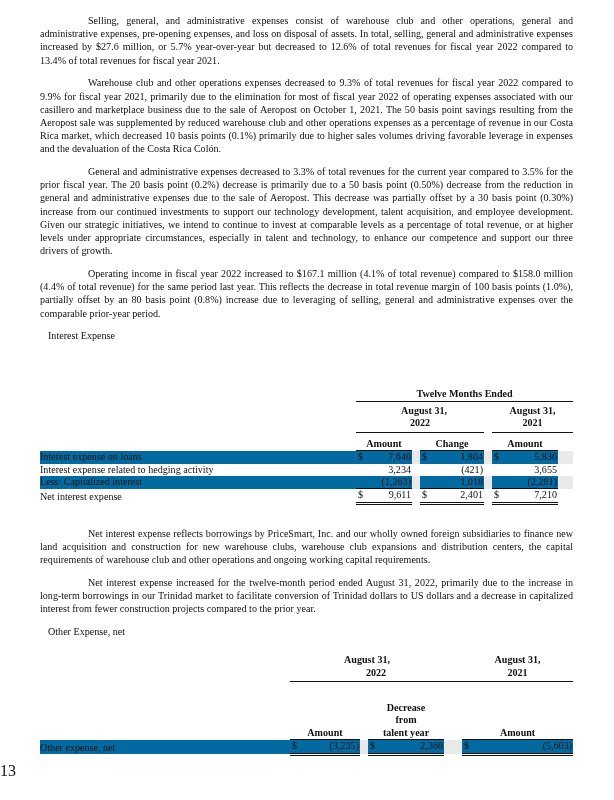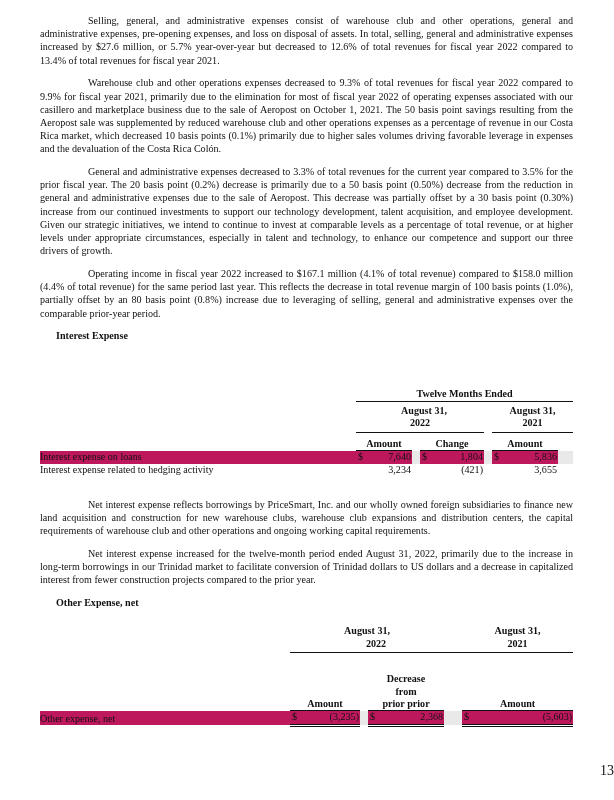--- a/index.html
+++ b/index.html
@@ -3,36 +3,36 @@
 <meta charset="utf-8">
 <style>
   html, body { margin: 0; padding: 0; background: #ffffff; }
   body {
     width: 614px; height: 800px; position: relative; overflow: hidden;
     font-family: "Liberation Serif", "DejaVu Serif", serif;
     font-size: 10.1px; line-height: 13.2px; color: #111;
   }
   .page { position: absolute; left: 40px; top: 14px; width: 533px; }
   p.para { margin: 0 0 9.5px 0; text-align: justify; text-indent: 48px; }
-  h3.section { margin: 0 0 13px 16px; font-size: 10.1px; font-weight: bold; }
+  h3.section { margin: 0 0 13px 8px; font-size: 10.1px; font-weight: normal; }
 
   
   table.fin { border-collapse: collapse; width: 533px; table-layout: fixed; }
   table.fin td, table.fin th { padding: 0; font-size: 10.1px; line-height: 12.4px; vertical-align: bottom; }
   table.fin th { font-weight: bold; text-align: center; }
   .hdr-line { border-bottom: 1.6px solid #111; }
-  .shade td { background: #be185d; }
+  .shade td { background: #0369a1; }
   .shade td.gap, .shade td.gap2 { background: #e9e9e9; }
   td.lbl { text-align: left; white-space: nowrap; }
   td.cur { text-align: left; padding-left: 2px !important; }
   td.num { text-align: right; padding-right: 1px !important; white-space: nowrap; }
   .ul-single td.cur, .ul-single td.num { border-bottom: 1px solid #111; }
   .ul-double td.cur, .ul-double td.num { border-bottom: 3px double #111; }
 
-  .page-number { position: absolute; top: 764px; left: 0; width: 614px; text-align: right; font-size: 14px; }
+  .page-number { position: absolute; top: 764px; left: 0; width: 614px; text-align: left; font-size: 16px; }
 </style>
 </head>
 <body>
 
 <div class="page">
 
   <p class="para">Selling, general, and administrative expenses consist of warehouse club and other operations, general and administrative expenses, pre-opening expenses, and loss on disposal of assets. In total, selling, general and administrative expenses increased by $27.6 million, or 5.7% year-over-year but decreased to 12.6% of total revenues for fiscal year 2022 compared to 13.4% of total revenues for fiscal year 2021.</p>
   <p class="para">Warehouse club and other operations expenses decreased to 9.3% of total revenues for fiscal year 2022 compared to 9.9% for fiscal year 2021, primarily due to the elimination for most of fiscal year 2022 of operating expenses associated with our casillero and marketplace business due to the sale of Aeropost on October 1, 2021. The 50 basis point savings resulting from the Aeropost sale was supplemented by reduced warehouse club and other operations expenses as a percentage of revenue in our Costa Rica market, which decreased 10 basis points (0.1%) primarily due to higher sales volumes driving favorable leverage in expenses and the devaluation of the Costa Rica Colón.</p>
   <p class="para">General and administrative expenses decreased to 3.3% of total revenues for the current year compared to 3.5% for the prior fiscal year. The 20 basis point (0.2%) decrease is primarily due to a 50 basis point (0.50%) decrease from the reduction in general and administrative expenses due to the sale of Aeropost. This decrease was partially offset by a 30 basis point (0.30%) increase from our continued investments to support our technology development, talent acquisition, and employee development. Given our strategic initiatives, we intend to continue to invest at comparable levels as a percentage of total revenue, or at higher levels under appropriate circumstances, especially in talent and technology, to enhance our competence and support our three drivers of growth.</p>
   <p class="para">Operating income in fiscal year 2022 increased to $167.1 million (4.1% of total revenue) compared to $158.0 million (4.4% of total revenue) for the same period last year. This reflects the decrease in total revenue margin of 100 basis points (1.0%), partially offset by an 80 basis point (0.8%) increase due to leveraging of selling, general and administrative expenses over the comparable prior-year period.</p>
@@ -95,20 +95,44 @@
       <td class="cur"></td>
       <td class="num">3,234</td>
       <td></td>
       <td class="cur"></td>
       <td class="num">(421)</td>
       <td></td>
       <td class="cur"></td>
       <td class="num">3,655</td>
       <td></td>
     </tr>
+    <tr class="shade ul-single">
+      <td class="lbl">Less: Capitalized interest</td>
+      <td class="cur"></td>
+      <td class="num">(1,263)</td>
+      <td class="gap"></td>
+      <td class="cur"></td>
+      <td class="num">1,018</td>
+      <td class="gap"></td>
+      <td class="cur"></td>
+      <td class="num">(2,281)</td>
+      <td class="gap"></td>
+    </tr>
+    <tr class="ul-double">
+      <td class="lbl">Net interest expense</td>
+      <td class="cur">$</td>
+      <td class="num">9,611</td>
+      <td></td>
+      <td class="cur">$</td>
+      <td class="num">2,401</td>
+      <td></td>
+      <td class="cur">$</td>
+      <td class="num">7,210</td>
+      <td></td>
+    </tr>
   </tbody>
     </table>
 
   <p class="para">Net interest expense reflects borrowings by PriceSmart, Inc. and our wholly owned foreign subsidiaries to finance new land acquisition and construction for new warehouse clubs, warehouse club expansions and distribution centers, the capital requirements of warehouse club and other operations and ongoing working capital requirements.</p>
   <p class="para">Net interest expense increased for the twelve-month period ended August 31, 2022, primarily due to the increase in long-term borrowings in our Trinidad market to facilitate conversion of Trinidad dollars to US dollars and a decrease in capitalized interest from fewer construction projects compared to the prior year.</p>
 
   <h3 class="section">Other Expense, net</h3>
 
   <table class="fin">
     <colgroup>
@@ -134,21 +158,21 @@
       <th colspan="6" class="hdr-line" style="padding-bottom:2px;">2022</th>
       <th colspan="2" class="hdr-line" style="padding-bottom:2px;">2021</th>
     </tr>
     <tr>
       <td></td>
       <th colspan="2" class="hdr-line">Amount</th>
       <td></td>
       <th colspan="2" class="hdr-line" style="padding-top:20px;">
         <div>Decrease</div>
         <div>from</div>
-        <div>prior prior</div>
+        <div>talent year</div>
       </th>
       <td></td>
       <th colspan="2" class="hdr-line">Amount</th>
     </tr>
     <tr class="shade ul-double">
       <td class="lbl">Other expense, net</td>
       <td class="cur">$</td>
       <td class="num">(3,235)</td>
       <td class="gap"></td>
       <td class="cur">$</td>

